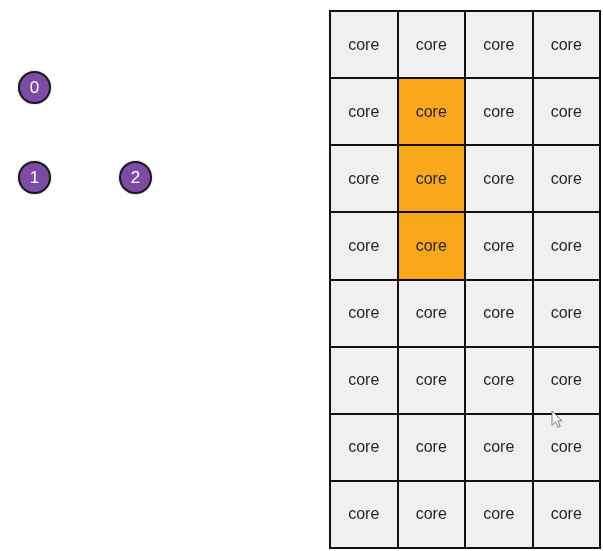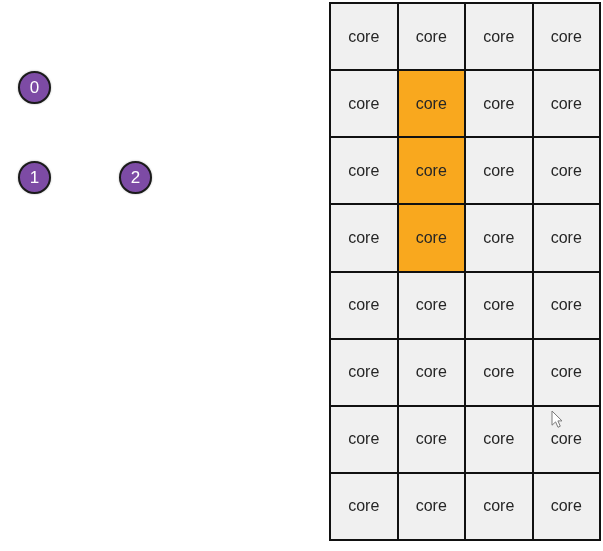--- a/index.html
+++ b/index.html
@@ -34,21 +34,21 @@
     line-height: 1;
   }
   .node-0 { left: 18px;  top: 71px;  }
   .node-1 { left: 18px;  top: 161px; }
   .node-2 { left: 119px; top: 161px; }
 
   
   .grid {
     position: absolute;
     left: 329px;
-    top: 2px;
+    top: 10px;
     width: 272px;
     height: 539px;
     box-sizing: border-box;
     background: var(--line, #111111);
     border: 2px solid var(--line, #111111);
     display: grid;
     grid-template-columns: repeat(4, 1fr);
     grid-template-rows: repeat(8, 1fr);
     gap: 2px;
   }

